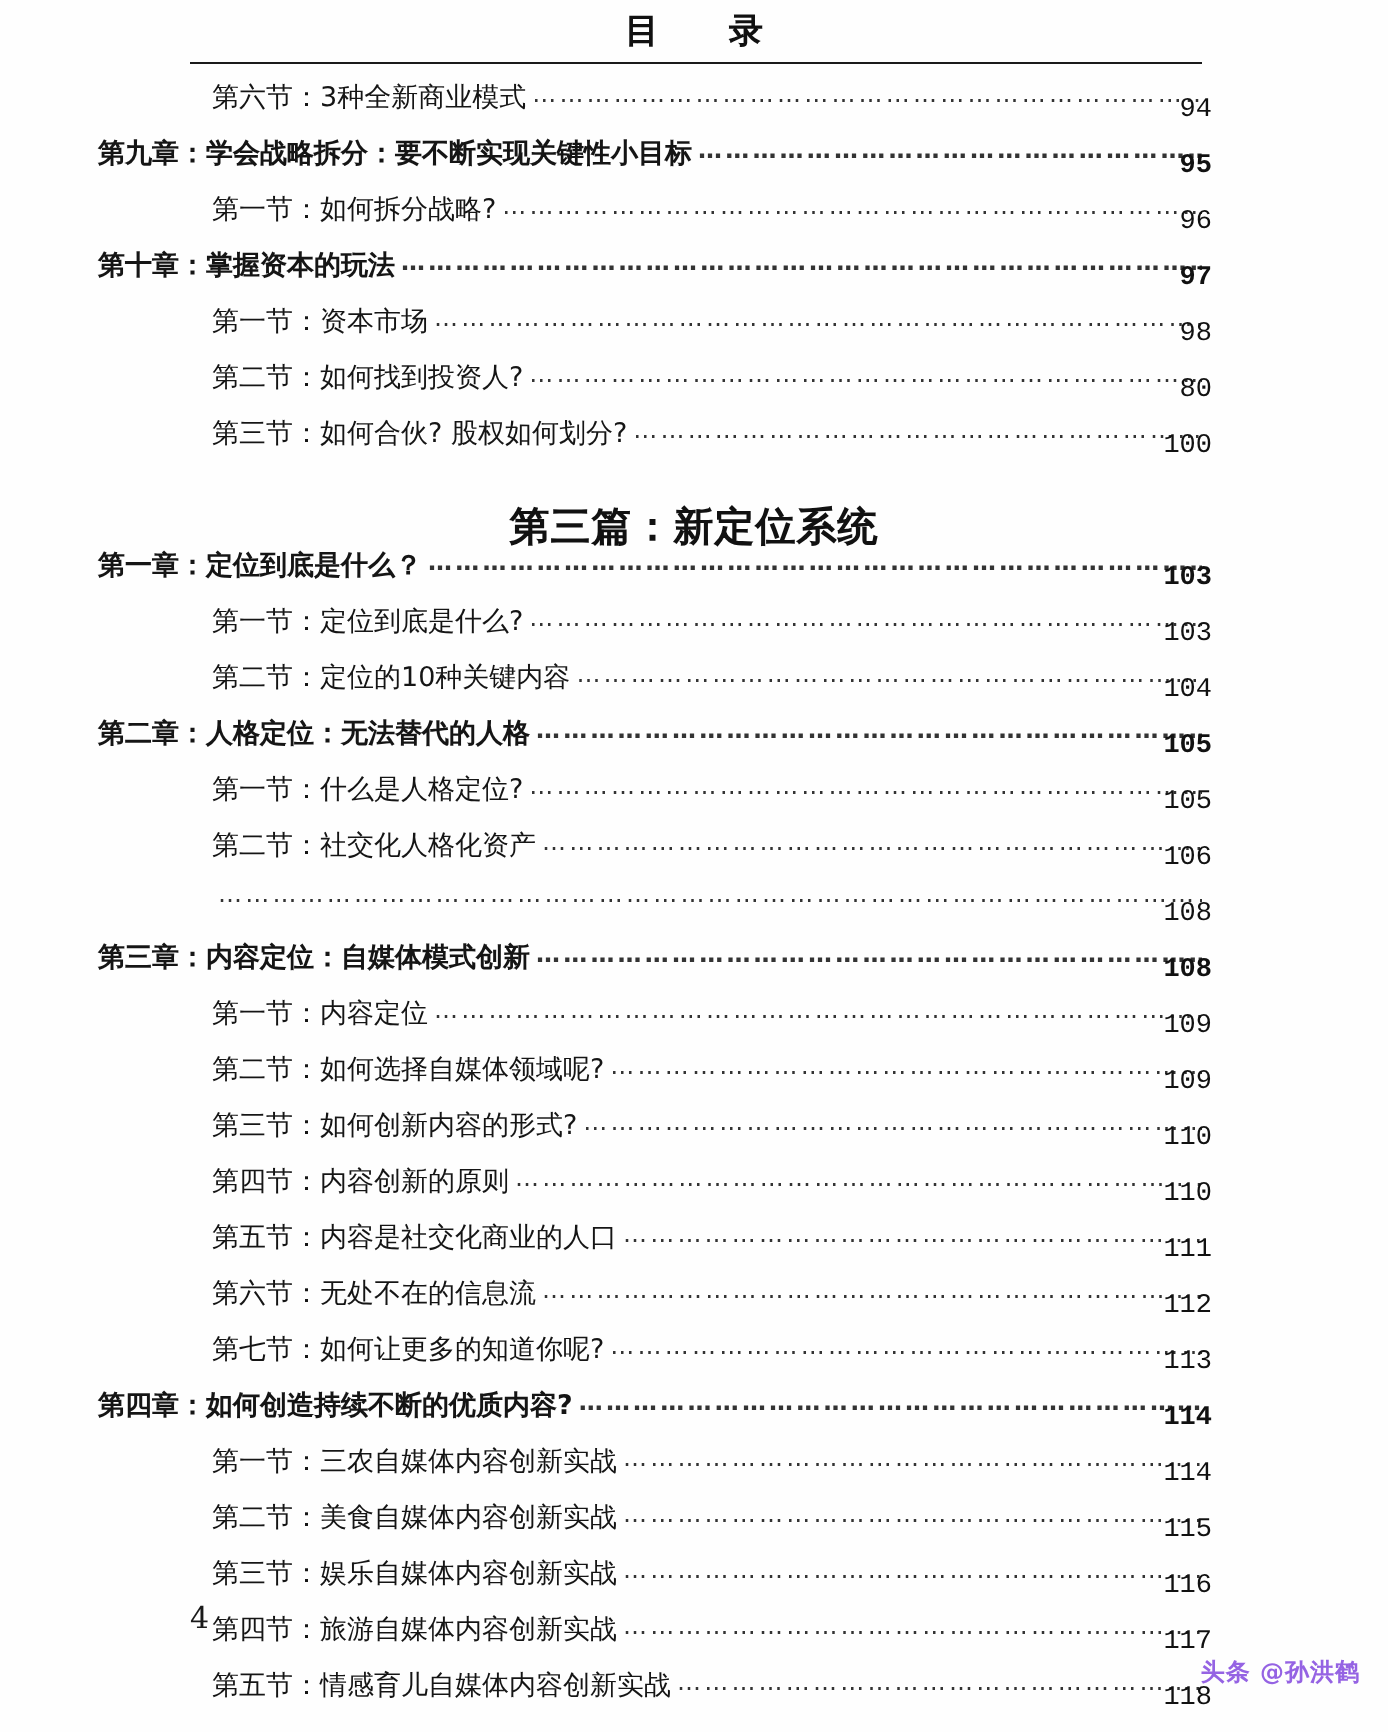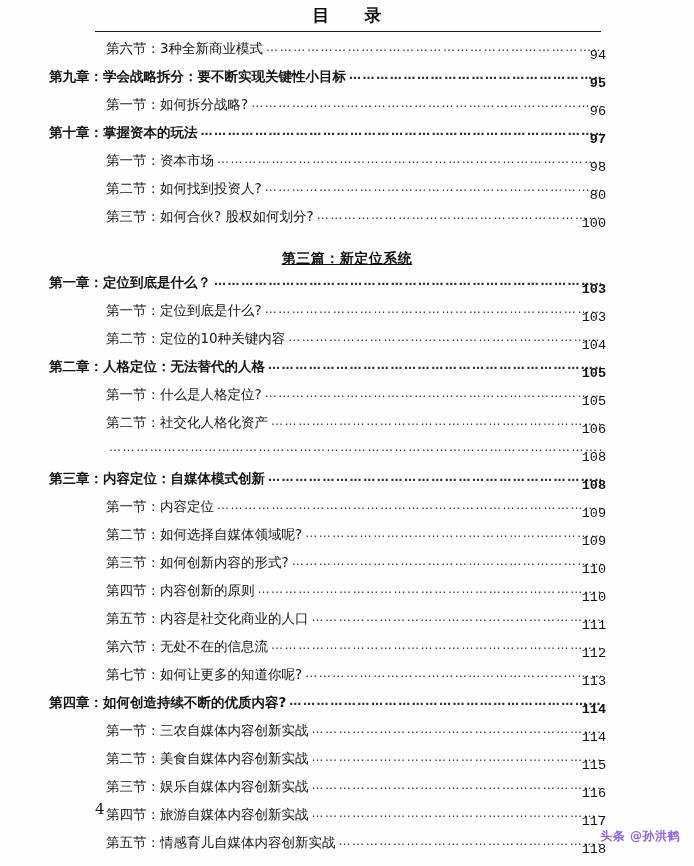--- a/index.html
+++ b/index.html
@@ -97,27 +97,26 @@
     font-family: Liberation Mono, monospace;
     margin-left: 36px;
   }
   .toc-row.section .page-num { font-weight: normal; }
 
   
   .part-heading {
     position: relative;
     height: 38px;
     text-align: center;
-    font-size: 14px;
+    font-size: 20px;
     font-weight: bold;
     color: #111;
     letter-spacing: 0.5px;
     padding-top: 14px;
     box-sizing: border-box;
-    text-decoration: underline;
   }
 
   
   .folio {
     position: absolute;
     left: 95px;
     top: 800px;
     font-size: 15px;
     color: #1a1a1a;
     font-family: "DejaVu Serif", "Liberation Serif", serif;

